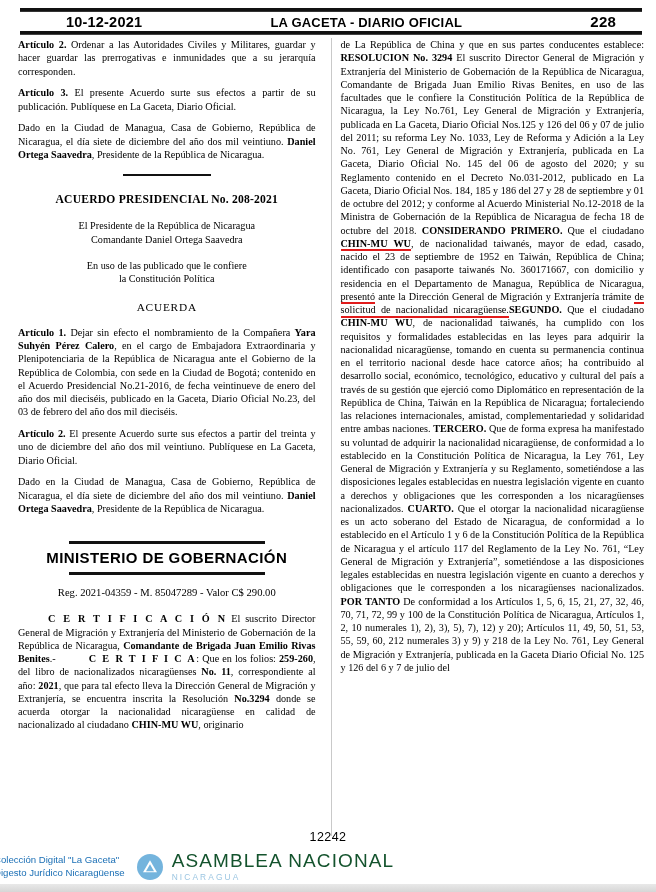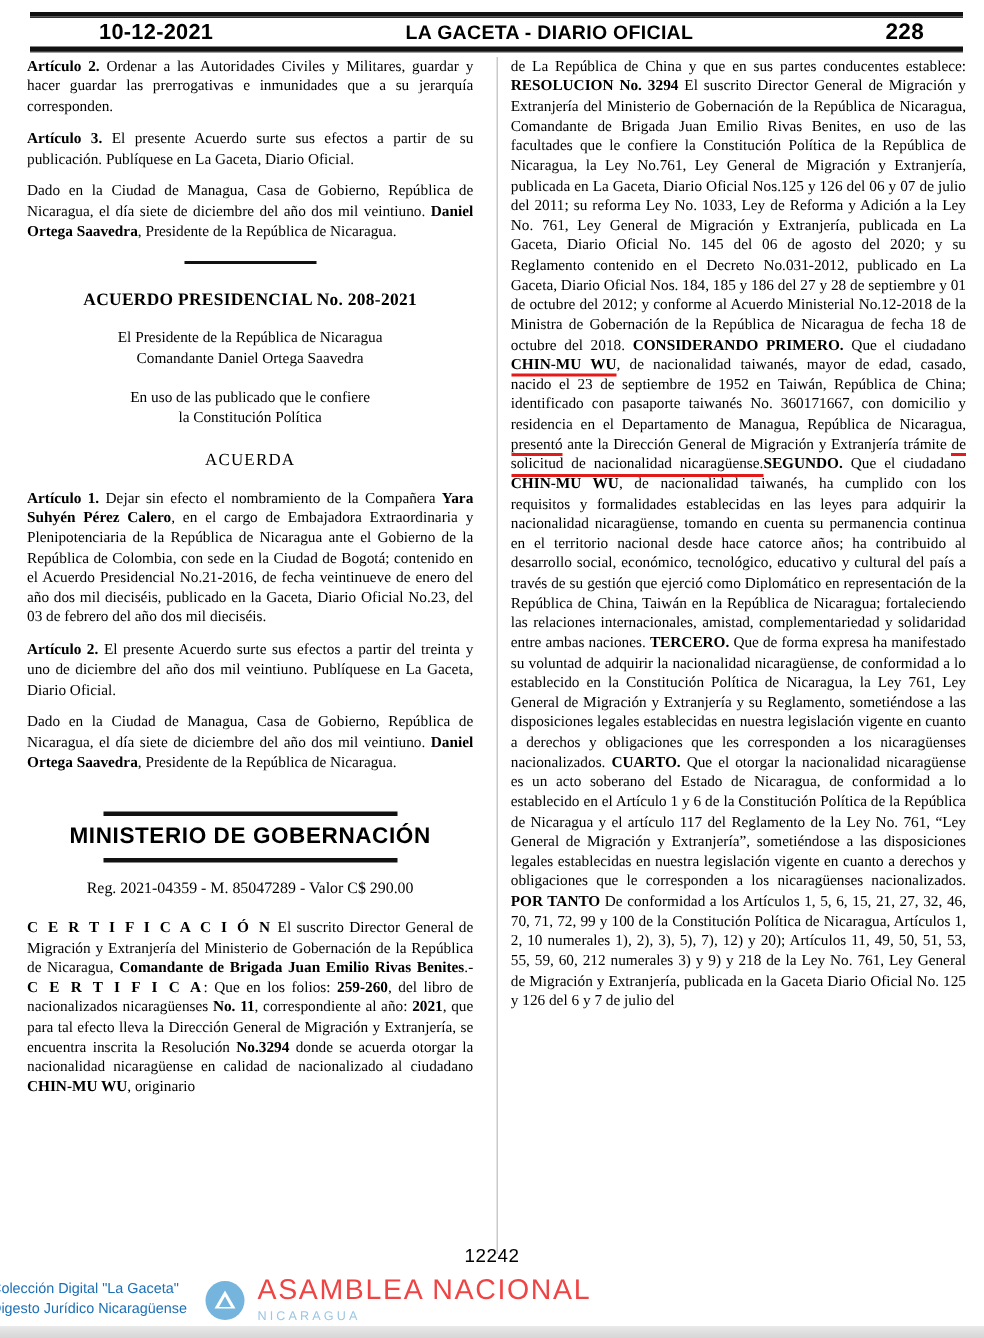--- a/index.html
+++ b/index.html
@@ -68,21 +68,21 @@
     width: 1px;
     background: #c9c9c9;
     margin: 0 7px;
     flex: 0 0 1px;
   }
   .col-right { padding-left: 2px; }
 
   p { margin: 0 0 8.5px 0; }
   p.tight { margin-bottom: 0; }
   b, .b { font-weight: 700; }
-  .spaced { letter-spacing: 1.6px; font-weight: 700; }
+  .spaced { letter-spacing: 1.6px; font-weight: 700; margin-left: 30px; }
 
   .sep-line {
     width: 88px;
     height: 0;
     border-top: 2px solid #111;
     margin: 13px auto 15px auto;
   }
 
   .section-head {
     margin: 26px 0 11px 0;
@@ -189,21 +189,21 @@
     content: "";
     position: absolute;
     left: -4px; top: 4px;
     width: 0; height: 0;
     border-left: 4px solid transparent;
     border-right: 4px solid transparent;
     border-bottom: 7px solid #74b4dd;
   }
   .fc-name {
     font-family: "Liberation Sans", sans-serif;
-    color: #ef4444;
+    color: #14532d;
     font-size: 19px;
     letter-spacing: 1.1px;
     line-height: 1;
   }
   .fc-sub {
     font-family: "Liberation Sans", sans-serif;
     color: #9cc6e2;
     font-size: 8.4px;
     letter-spacing: 2.1px;
     margin-top: 2px;

